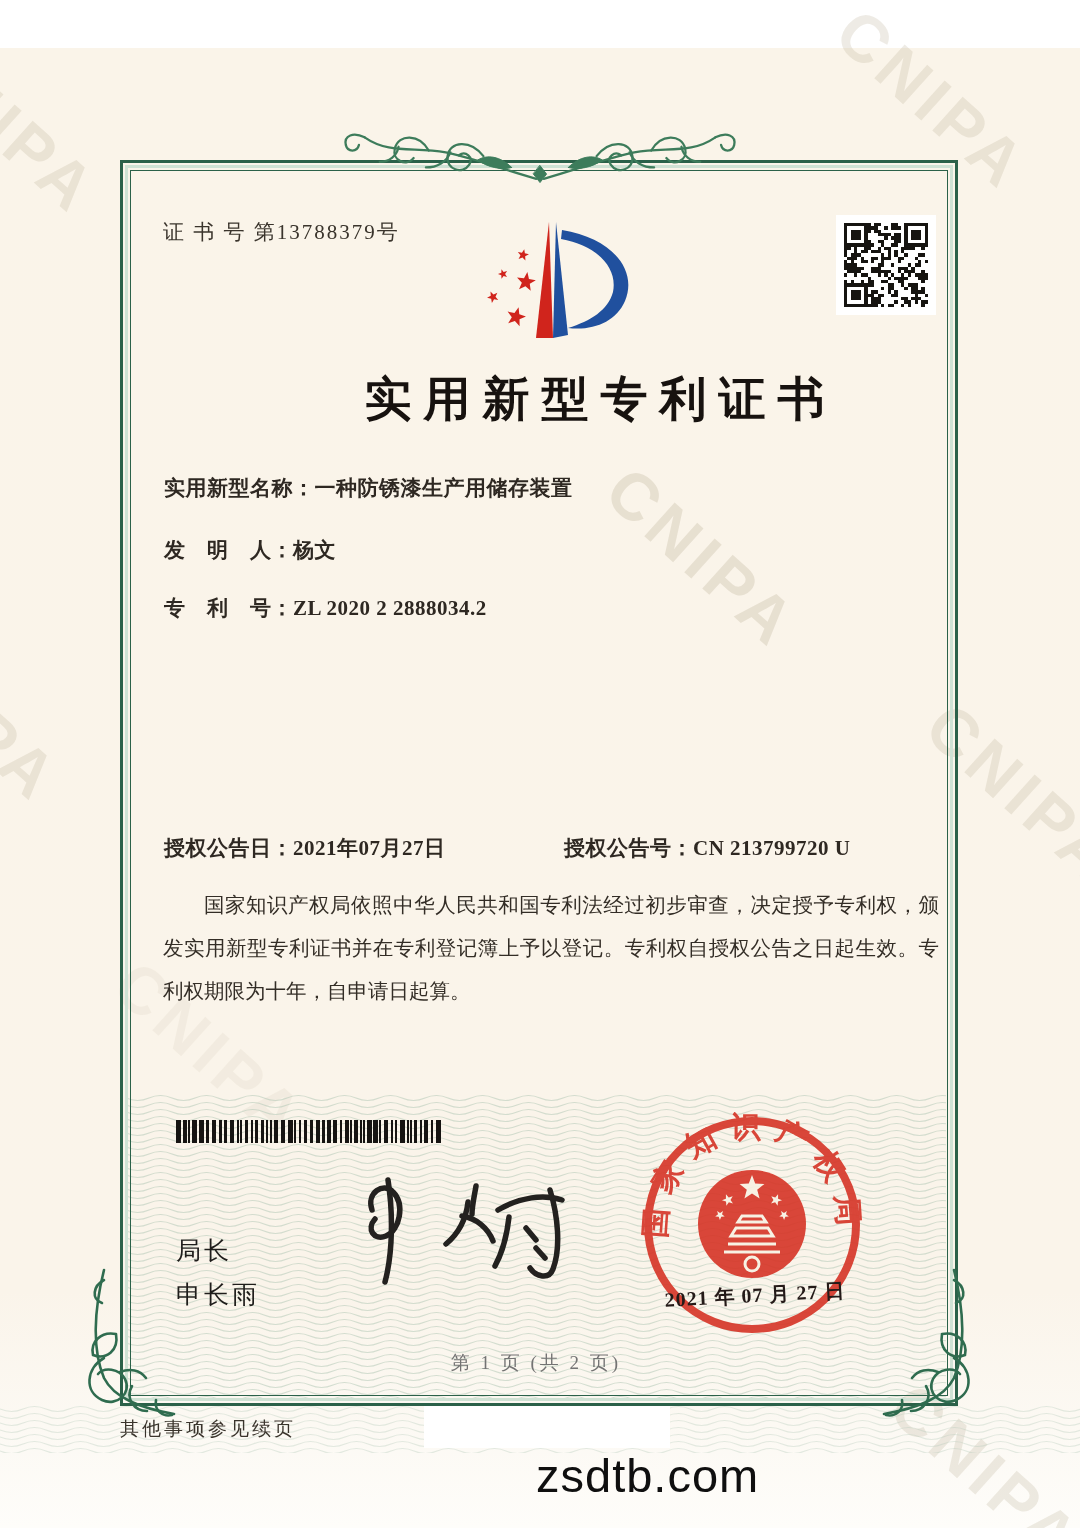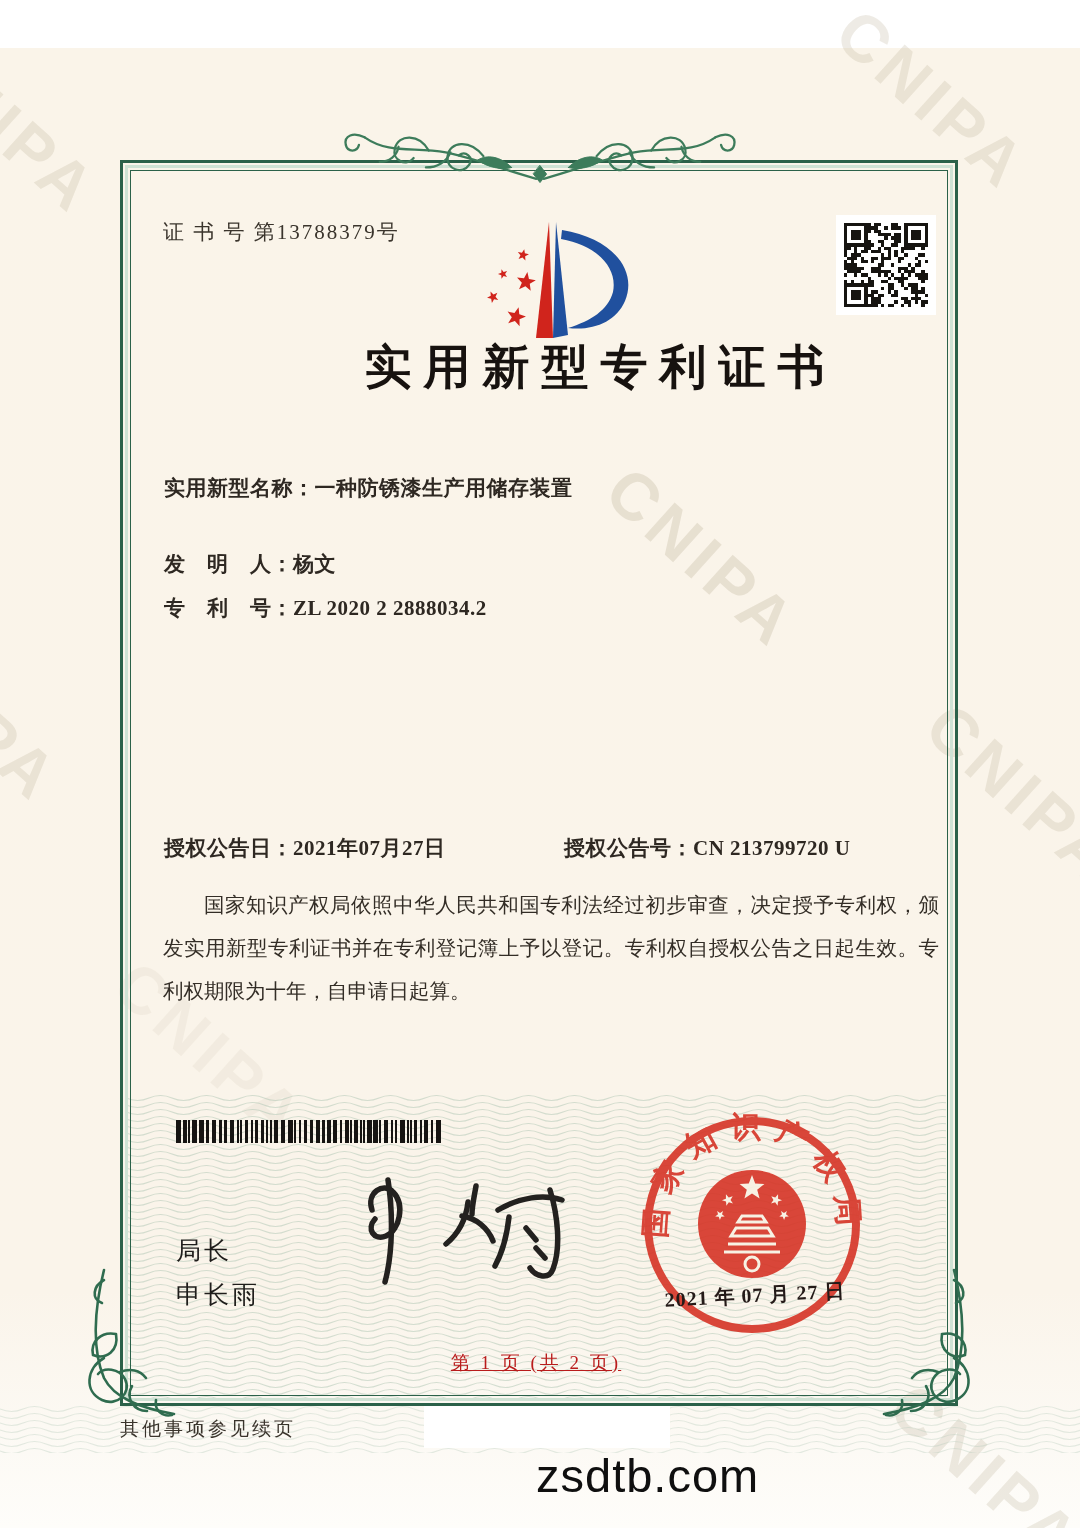--- a/index.html
+++ b/index.html
@@ -21,40 +21,40 @@
   
   .frame{position:absolute;left:120px;top:160px;width:832px;height:1240px;border:3px solid #2b6149;}
   .frame::before{content:'';position:absolute;inset:2px;border:3px solid #cfe2d4;}
   .frame::after{content:'';position:absolute;inset:7px;border:1px solid #2b6149;}
   .waves{position:absolute;pointer-events:none;}
   
   .cert-no{position:absolute;left:163px;top:218px;font-size:21px;letter-spacing:2px;color:#3a342c;}
   .logo-svg{position:absolute;left:450px;top:208px;}
   .qr-wrap{position:absolute;left:836px;top:215px;width:100px;height:100px;background:#ffffff;}
   .qr-wrap svg{position:absolute;left:8px;top:8px;}
-  .doc-title{position:absolute;left:120px;top:336px;width:949px;text-align:center;
+  .doc-title{position:absolute;left:120px;top:368px;width:949px;text-align:center;
              font-size:47px;font-weight:bold;letter-spacing:12px;text-indent:12px;color:#17120f;}
   
   .row{position:absolute;left:164px;width:780px;font-size:21px;color:#2e2822;letter-spacing:.5px;white-space:nowrap;font-weight:bold;}
-  .r1{top:474px;} .r2{top:550px;} .r3{top:594px;} .r4{top:656px;} .r5{top:715px;} .r6{top:775px;} .r7{top:834px;}
+  .r1{top:474px;} .r2{top:536px;} .r3{top:594px;} .r4{top:656px;} .r5{top:715px;} .r6{top:775px;} .r7{top:834px;}
   .row .grant-no{position:absolute;left:400px;top:0;text-align:right;}
   
   .body-text{position:absolute;left:163px;top:884px;width:776px;font-size:20.5px;line-height:43px;
              text-align:justify;color:#332d26;}
   .body-text p{margin:0;text-indent:2em;}
   
   .barcode{position:absolute;left:176px;top:1120px;}
   .officer{position:absolute;left:176px;top:1228px;font-family:"Liberation Sans","DejaVu Sans",sans-serif;
            font-size:25px;color:#1f1d1b;line-height:44px;letter-spacing:3px;}
   .signature-svg{position:absolute;left:330px;top:1172px;}
   .seal-svg{position:absolute;left:639px;top:1112px;}
   .seal-date{position:absolute;left:660px;top:1282px;width:190px;text-align:center;font-size:20px;
              font-weight:bold;color:#241a18;letter-spacing:1px;transform:rotate(-3deg);}
   .page-info{position:absolute;left:120px;top:1350px;width:832px;text-align:center;font-size:19px;
-             letter-spacing:3px;color:#b91c1c;text-decoration:underline;}
+             letter-spacing:3px;color:#737373;}
   .note-band{position:absolute;left:424px;top:1406px;width:246px;height:42px;background:#ffffff;}
   .note{position:absolute;left:120px;top:1416px;width:832px;text-align:left;font-size:19px;
         letter-spacing:3px;color:#3a342c;}
   .site-wm{position:absolute;left:536px;top:1448px;font-family:"Liberation Sans","DejaVu Sans",sans-serif;
            font-size:47px;color:#0f0f0f;letter-spacing:1px;}
   .ornament{position:absolute;pointer-events:none;}
   .orn-top{left:330px;top:126px;}
   .orn-bl{left:74px;top:1268px;}
   .orn-br{left:832px;top:1268px;transform:scaleX(-1);}
 </style>

